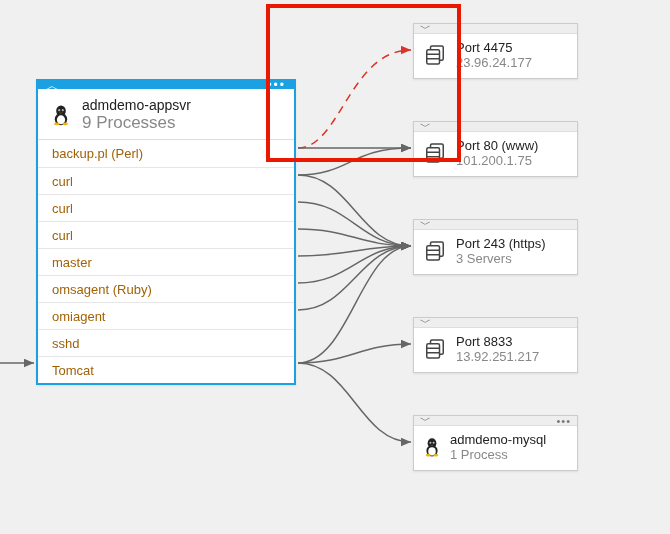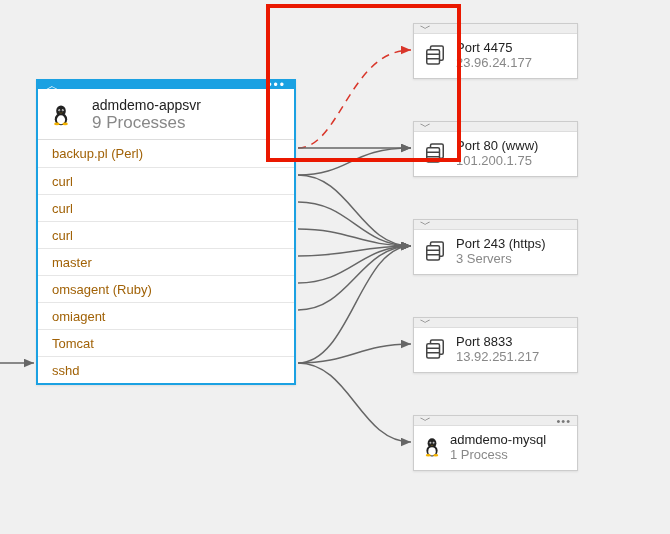--- a/index.html
+++ b/index.html
@@ -47,21 +47,21 @@
     cursor: pointer;
   }
   .server-header .dots {
     color: #fff;
     letter-spacing: 2px;
     font-size: 12px;
     cursor: pointer;
   }
   .server-title {
     display: flex;
-    gap: 20px;
+    gap: 10px;
     padding: 8px 12px 6px 12px;
     align-items: center;
     border-bottom: 1px solid #ddd;
   }
   .server-title .penguin {
     width: 22px;
     height: 22px;
     flex-shrink: 0;
   }
   .server-title .name {
@@ -192,22 +192,22 @@
     </div>
   </div>
   <div class="proc-list">
     <div class="proc-item">backup.pl (Perl)</div>
     <div class="proc-item">curl</div>
     <div class="proc-item">curl</div>
     <div class="proc-item">curl</div>
     <div class="proc-item">master</div>
     <div class="proc-item">omsagent (Ruby)</div>
     <div class="proc-item">omiagent</div>
+    <div class="proc-item">sshd</div>
     <div class="proc-item">Tomcat</div>
-    <div class="proc-item">sshd</div>
   </div>
 </div>
 
 <div class="node port-node" style="top:23px">
   <div class="port-header">
     <span class="chev">﹀</span>
     <span class="dots">•••</span>
   </div>
   <div class="port-body">
     <svg class="servers-svg" viewBox="0 0 32 32">

